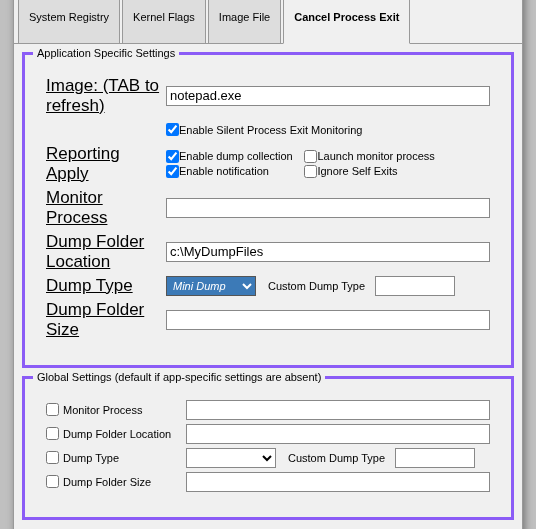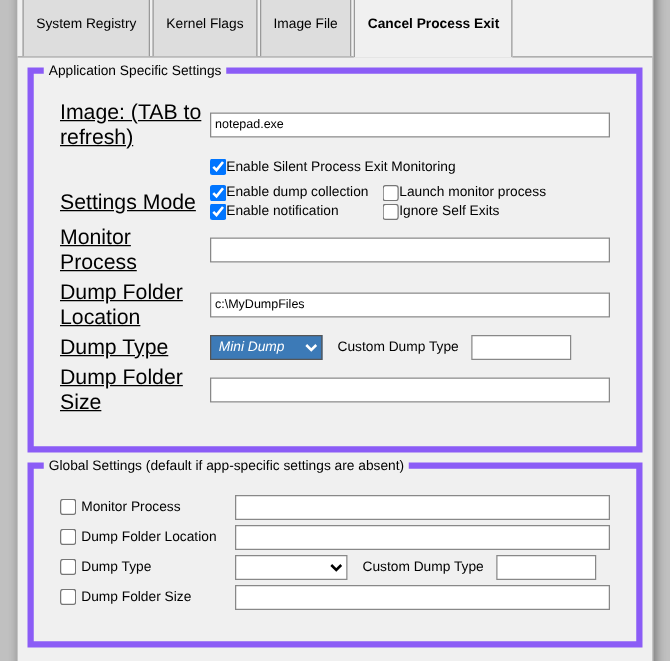--- a/index.html
+++ b/index.html
@@ -64,21 +64,21 @@
       background: #f0f0f0;
       font-weight: bold;
       border-bottom: 1px solid #f0f0f0;
       margin-bottom: -1px;
       z-index: 1;
     }
     .content {
       padding: 8px;
     }
     .group-box {
-      border: 5px solid #8b5cf6;
+      border: 3px solid #8b5cf6;
       margin-bottom: 8px;
       padding: 21px;
       position: relative;
     }
     .group-label {
       position: absolute;
       top: -8px;
       left: 8px;
       background: #f0f0f0;
       padding: 0 4px;
@@ -99,21 +99,21 @@
     }
     .row-content {
       flex: 1;
       display: flex;
       align-items: center;
     }
     input[type="text"] {
       height: 20px;
       border: 1px solid #888;
       background: white;
-      font-size: 10px;
+      font-size: 13px;
       padding: 1px 3px;
       outline: none;
     }
     input[type="text"].full-width {
       width: 100%;
     }
     .checkbox-row {
       display: flex;
       align-items: center;
       gap: 0;
@@ -255,21 +255,21 @@
         <div class="row-label"></div>
         <div class="row-content">
           <label class="checkbox-row">
             <input type="checkbox" checked="" style="">
             <span>Enable Silent Process Exit Monitoring</span>
           </label>
         </div>
       </div>
 
       <div class="row">
-        <div class="row-label">Settings Mode</div>
+        <div class="row-label">Reporting Apply</div>
         <div class="row-content reporting-mode-section">
           <div class="reporting-grid">
             <label class="checkbox-row">
               <input type="checkbox" checked="" style="">
               <span>Enable dump collection</span>
             </label>
             <label class="checkbox-row">
               <input type="checkbox" style="">
               <span>Launch monitor process</span>
             </label>

